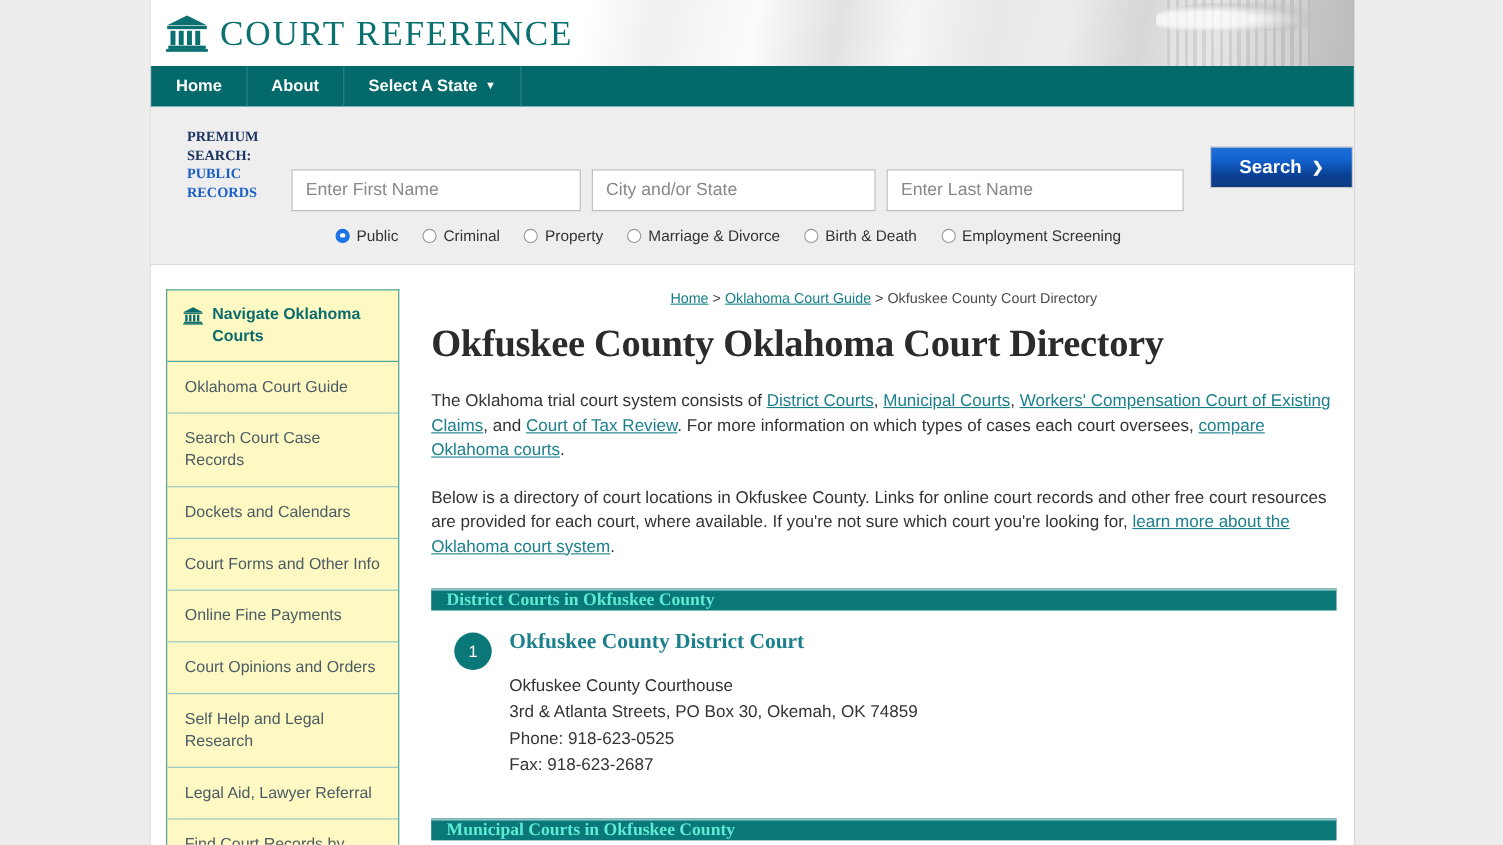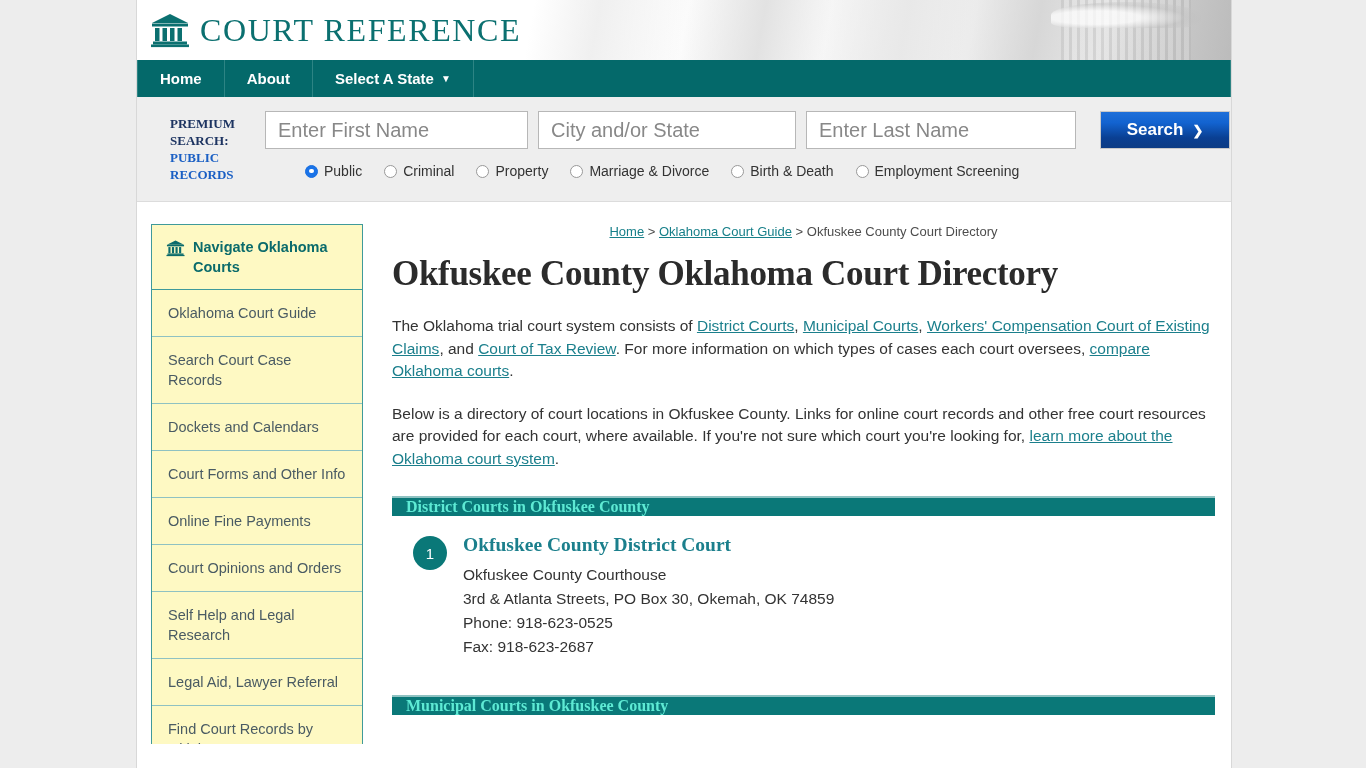--- a/index.html
+++ b/index.html
@@ -111,26 +111,27 @@
     padding-top: 4px;
   }
   .premium-label .dark { color: #1d3461; display: block; }
   .premium-label .blue { color: #1a5fc4; display: block; }
   .premium-fields { flex: 1; }
   .field-row { display: flex; gap: 10px; align-items: center; }
   .ptext {
     height: 38px;
     border: 1px solid #b7b7b7;
     background: #ffffff;
-    font-size: 20px;
+    font-size: 16px;
     color: #222;
     padding: 0 12px;
     font-family: "Liberation Sans", sans-serif;
     border-radius: 0;
     outline: none;
+    margin-top: 43px;
   }
   .ptext::placeholder { color: #888888; }
   #first-name { width: 263px; }
   #last-name { width: 270px; }
   #city-state { width: 258px; }
   .search-btn {
     width: 130px; height: 38px;
     margin-left: 14px;
     background: linear-gradient(180deg, #1e6fd9 0%, #1263d0 30%, #0a3f92 72%, #0d3c84 100%);
     border: 1px solid #c9c9c9;
@@ -275,21 +276,21 @@
     justify-content: center;
     flex: none;
     margin-top: 2px;
   }
   .court-info { flex: 1; min-width: 0; }
   .court-name {
     font-family: "Liberation Serif", serif;
     font-size: 19.5px;
     font-weight: bold;
     color: #1b7f8c;
-    margin-bottom: 7px;
+    margin-bottom: 17px;
     cursor: pointer;
   }
   .court-line {
     font-size: 15.5px;
     color: #333333;
     line-height: 24px;
   }
 </style>
 </head>
 <body>

